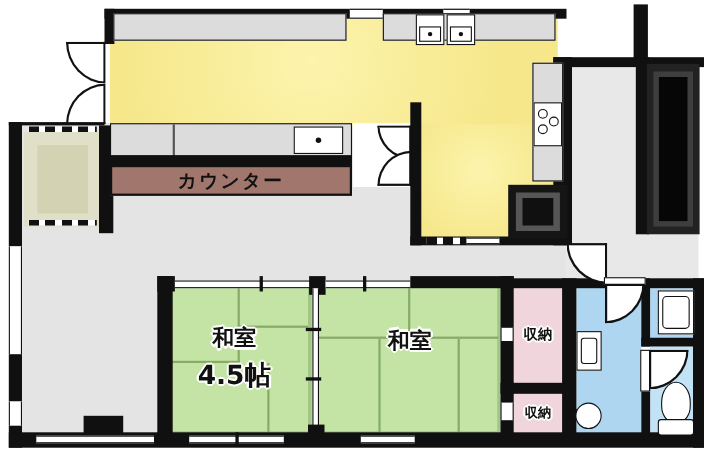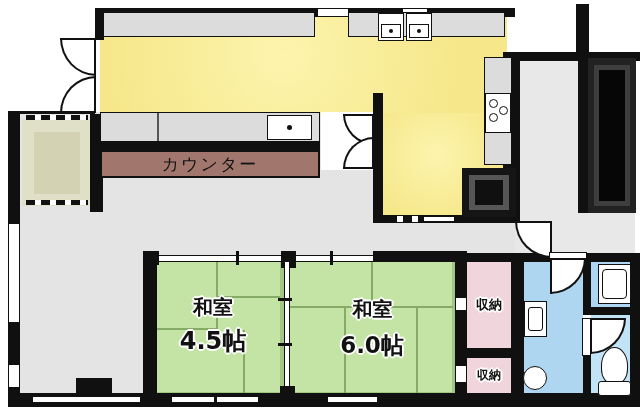--- a/index.html
+++ b/index.html
@@ -25,21 +25,21 @@
   .slide-v{background:#fff;border-left:1.4px solid #111;border-right:1.4px solid #111;}
   .dash{background:repeating-linear-gradient(90deg,#111 0 9px,#fff 9px 15px);}
   .pie{background:#fff;border:2px solid #111;}
   .tick{background:#101010;}
   .dot{background:#101010;border-radius:50%;}
   .burner{background:#fff;border:1.6px solid #111;border-radius:50%;}
   .lbl{color:#111;font-weight:bold;text-align:center;line-height:1.1;
        text-shadow:-2px 0 0 #fff,2px 0 0 #fff,0 -2px 0 #fff,0 2px 0 #fff,
                    -1px -1px 0 #fff,1px -1px 0 #fff,-1px 1px 0 #fff,1px 1px 0 #fff;}
   .counter-bar{background:#a1776d;border:2px solid #111;display:flex;align-items:center;justify-content:center;}
-  .counter-bar span{position:static;color:#111;font-weight:normal;font-size:17px;letter-spacing:2px;}
+  .counter-bar span{position:static;color:#111;font-weight:bold;font-size:17px;letter-spacing:2px;}
 </style>
 </head>
 <body>
 
 <div class="plan">
 
   <div class="f-gray" style="left:20px;top:112px;width:495px;height:283px"></div>
   <div class="f-gray2" style="left:515px;top:213px;width:120px;height:45px"></div>
   <div class="f-gray2" style="left:519px;top:60px;width:59px;height:155px"></div>
   <div class="f-kitchen" style="left:100px;top:14px;width:407px;height:101px"></div>
@@ -161,17 +161,16 @@
   <div class="w" style="left:517px;top:372px;width:8px;height:9px"></div>
   <div class="box-w" style="left:523px;top:366px;width:24px;height:24px;border-radius:50%"></div>
   <div class="box-w" style="left:598px;top:264px;width:33px;height:40px"></div>
   <div class="box-w" style="left:602px;top:269px;width:25px;height:30px;border-radius:4px"></div>
   <div class="box-w" style="left:601px;top:347px;width:27px;height:37px;border-radius:50% 50% 40% 40%"></div>
   <div class="box-w" style="left:598px;top:381px;width:33px;height:15px;border-radius:3px"></div>
 
   <div class="lbl" style="left:153px;top:296px;width:120px;height:24px;font-size:20px">和室</div>
   <div class="lbl" style="left:153px;top:328px;width:120px;height:28px;font-size:24px">4.5帖</div>
   <div class="lbl" style="left:315px;top:298px;width:115px;height:24px;font-size:20px">和室</div>
-  <div class="lbl" style="left:312px;top:333px;width:120px;height:28px;font-size:23px">6.0帖</div>
   <div class="lbl" style="left:463px;top:298px;width:52px;height:16px;font-size:13px">収納</div>
   <div class="lbl" style="left:463px;top:369px;width:52px;height:15px;font-size:12px">収納</div>
 
 </div>
 
 </body></html>

